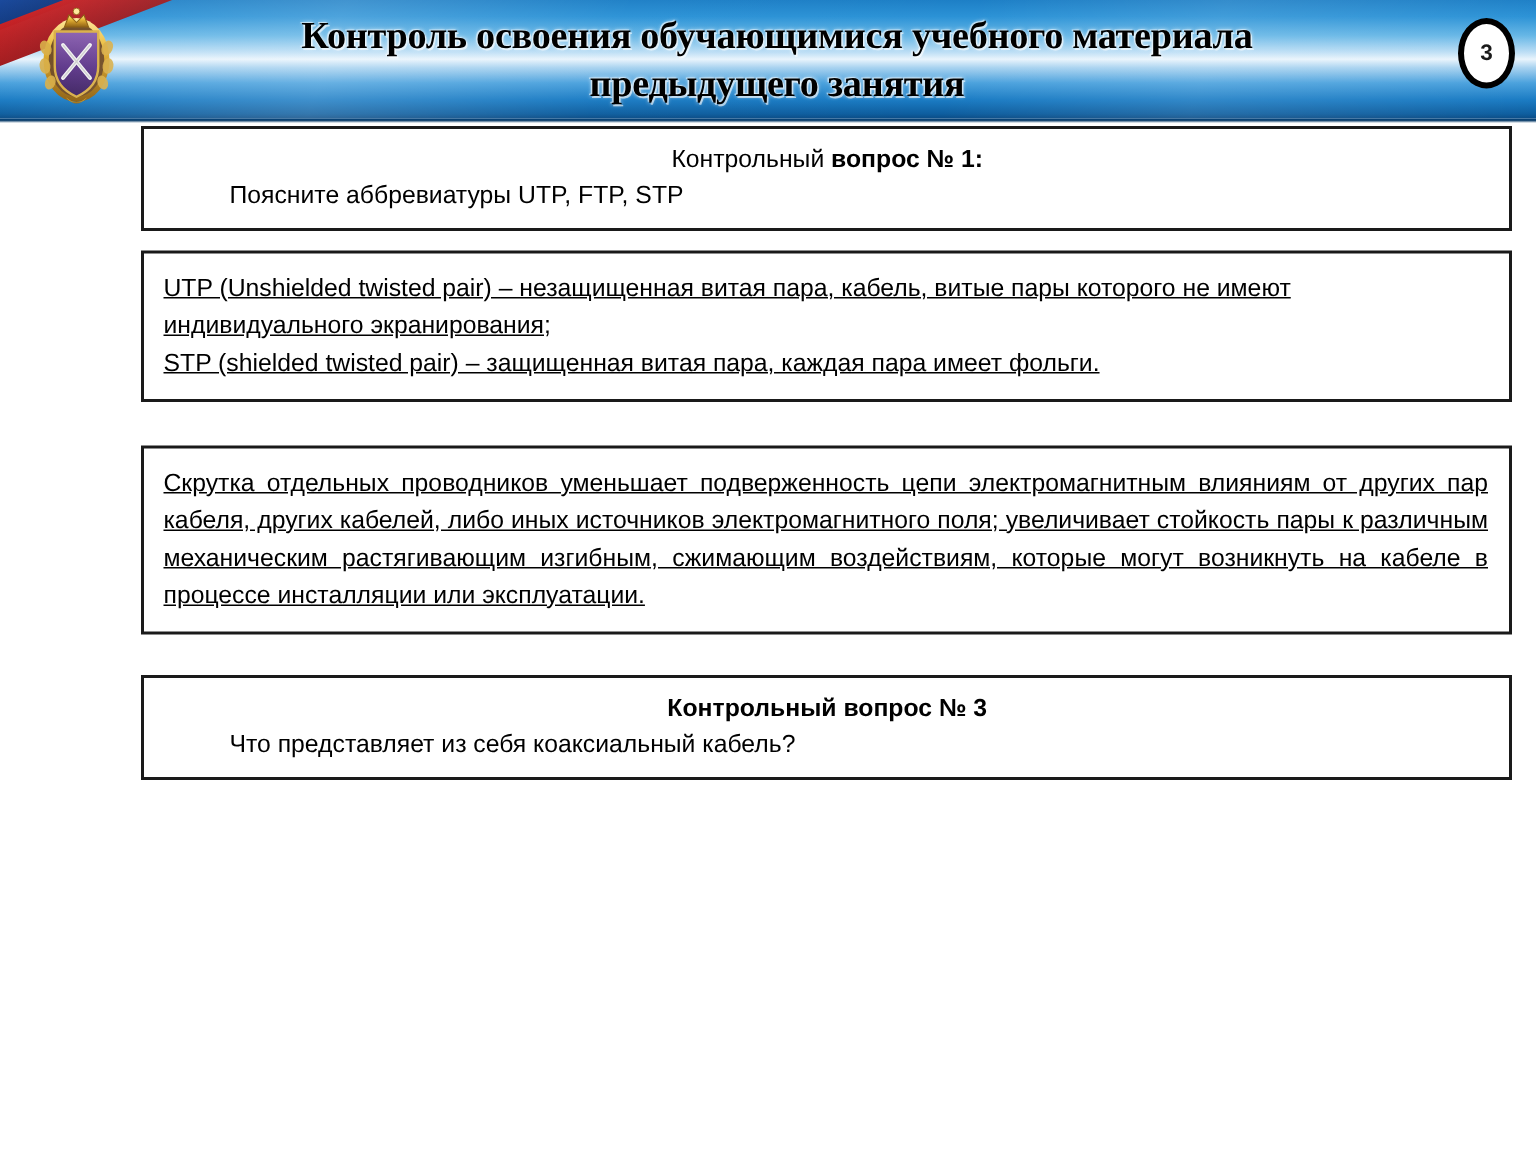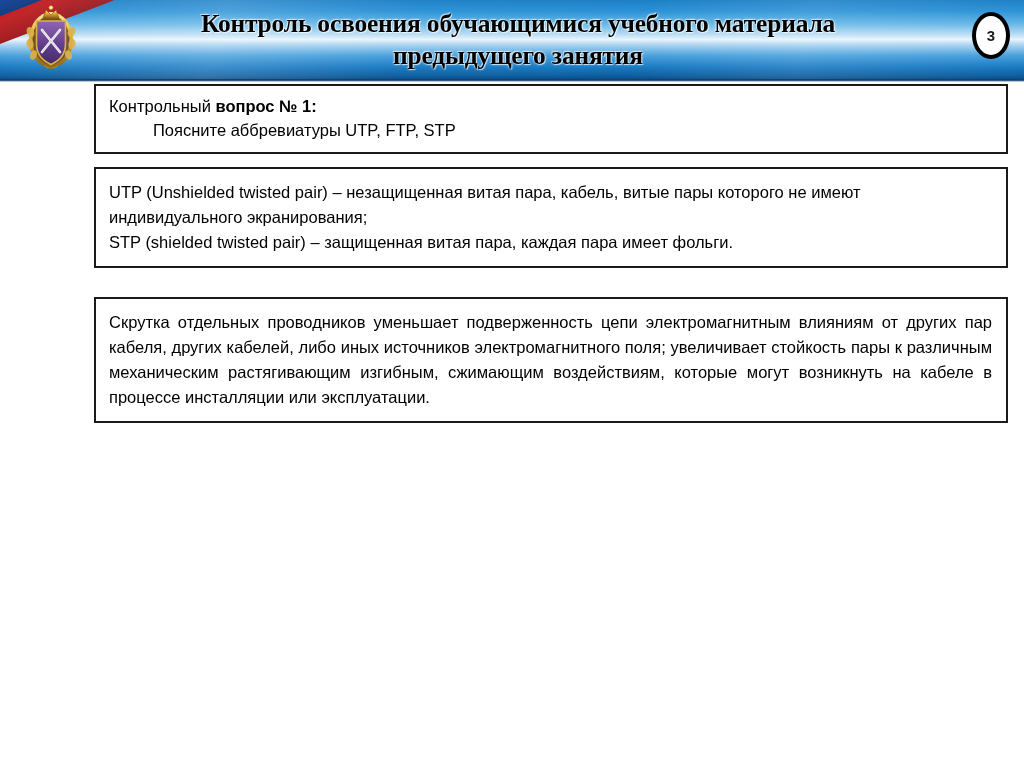--- a/index.html
+++ b/index.html
@@ -153,25 +153,26 @@
     width: 914px;
     padding: 9px 12px 9px 13px;
     font-size: 16.5px;
     line-height: 1.44;
     color: #000000;
   }
 
   .qbox.answer {
     padding: 11px 14px 11px 13px;
     line-height: 1.52;
+    text-decoration: underline;
   }
 
   .qbox.justify p { text-align: justify; }
 
-  .qhead { display: block; }
+  .qhead { display: block; text-align: center; }
   .qhead .reg  { font-weight: normal; }
   .qhead .bold { font-weight: bold; }
   .qsub  { display: block; margin-left: 44px; }
 
   .qbox p { margin: 0; }
   .gap-md { height: 13px; }
   .gap-lg { height: 16px; }
   .gap-xl { height: 27px; }
 </style>
 </head>
@@ -259,18 +260,22 @@
 
 
     <div class="gap-md"></div>
 
     <div class="qbox answer justify">
       <p>Скрутка отдельных проводников уменьшает подверженность цепи электромагнитным влияниям от других пар кабеля, других кабелей, либо иных источников электромагнитного поля; увеличивает стойкость пары к различным механическим растягивающим изгибным, сжимающим воздействиям, которые могут возникнуть на кабеле в процессе инсталляции или эксплуатации.</p>
     </div>
 
     <div class="gap-xl"></div>
 
+    <div class="qbox">
+      <span class="qhead"><span class="bold">Контрольный вопрос № 3</span></span>
+      <span class="qsub">Что представляет из себя коаксиальный кабель?</span>
+    </div>
 
     <div class="gap-xl"></div>
 
 
   </div>
 </div>
 
 </body></html>

